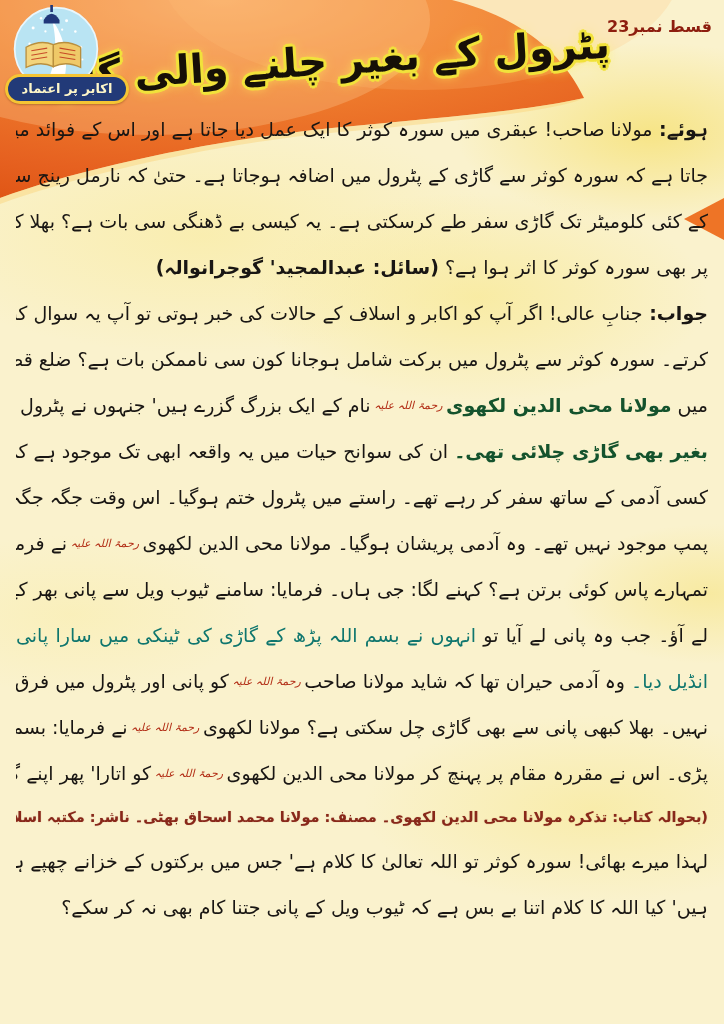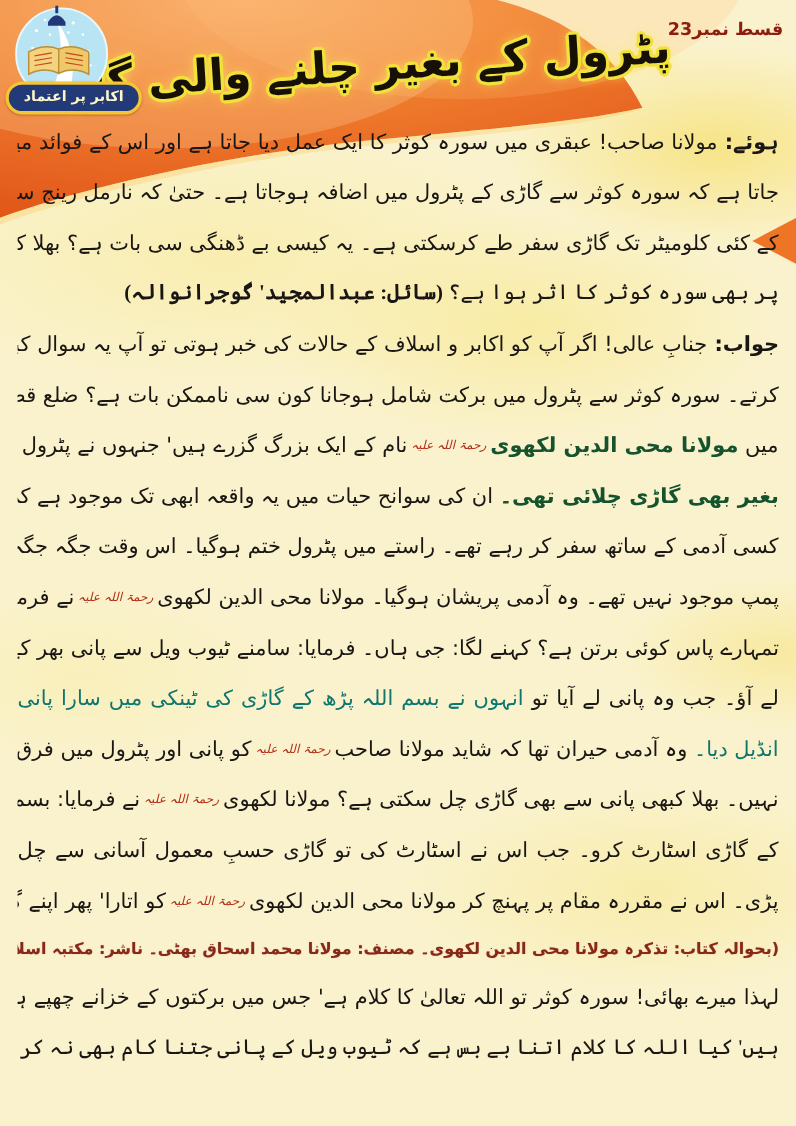--- a/index.html
+++ b/index.html
@@ -57,21 +57,21 @@
   .body-text {
     position:absolute; top:106px; left:16px; right:16px; width:692px;
     z-index:2; color:#191613;
   }
   .line {
     direction:rtl;
     height:46px; line-height:46px; font-size:19px;
     text-align:justify; text-align-last:justify;
     overflow:hidden; white-space:nowrap;
   }
-  .line.right  { text-align:right;  text-align-last:right;font-family:Liberation Serif, serif; }
+  .line.right  { text-align:right;  text-align-last:right; }
   .line.reference {
     height:42px; line-height:42px; font-size:14.5px; font-weight:bold;
     color:#88281a; text-align:center; text-align-last:center;
     text-shadow:0 0 1px rgba(136,40,26,.4);
   }
   .seg-bold    { font-weight:bold; }
   .seg-red     { color:#0f766e; }
   .seg-redbold { color:#14532d; font-weight:bold; }
   .seg-honor   { color:#b33018; font-size:11px; vertical-align:3px;font-style:italic; }
 </style>
@@ -143,18 +143,17 @@
     <div class="line justify"><span class="seg-bold">جواب: </span><span>جنابِ عالی! اگر آپ کو اکابر و اسلاف کے حالات کی خبر ہوتی تو آپ یہ سوال کبھی نہ</span></div>
     <div class="line justify"><span>کرتے۔ سورہ کوثر سے پٹرول میں برکت شامل ہوجانا کون سی ناممکن بات ہے؟ ضلع قصور</span></div>
     <div class="line justify"><span>میں </span><span class="seg-redbold">مولانا محی الدین لکھوی</span><span class="seg-honor"> رحمۃ اللہ علیہ </span><span>نام کے ایک بزرگ گزرے ہیں' جنہوں نے پٹرول کے</span></div>
     <div class="line justify"><span class="seg-redbold">بغیر بھی گاڑی چلائی تھی۔</span><span> ان کی سوانح حیات میں یہ واقعہ ابھی تک موجود ہے کہ ایک دن وہ</span></div>
     <div class="line justify"><span>کسی آدمی کے ساتھ سفر کر رہے تھے۔ راستے میں پٹرول ختم ہوگیا۔ اس وقت جگہ جگہ پٹرول</span></div>
     <div class="line justify"><span>پمپ موجود نہیں تھے۔ وہ آدمی پریشان ہوگیا۔ مولانا محی الدین لکھوی</span><span class="seg-honor"> رحمۃ اللہ علیہ </span><span>نے فرمایا: کیا</span></div>
     <div class="line justify"><span>تمہارے پاس کوئی برتن ہے؟ کہنے لگا: جی ہاں۔ فرمایا: سامنے ٹیوب ویل سے پانی بھر کے</span></div>
     <div class="line justify"><span>لے آؤ۔ جب وہ پانی لے آیا تو </span><span class="seg-red">انہوں نے بسم اللہ پڑھ کے گاڑی کی ٹینکی میں سارا پانی</span></div>
     <div class="line justify"><span class="seg-red">انڈیل دیا۔</span><span> وہ آدمی حیران تھا کہ شاید مولانا صاحب</span><span class="seg-honor"> رحمۃ اللہ علیہ </span><span>کو پانی اور پٹرول میں فرق معلوم</span></div>
     <div class="line justify"><span>نہیں۔ بھلا کبھی پانی سے بھی گاڑی چل سکتی ہے؟ مولانا لکھوی</span><span class="seg-honor"> رحمۃ اللہ علیہ </span><span>نے فرمایا: بسم اللہ پڑھ</span></div>
-    <div class="line justify"><span>کے گاڑی اسٹارٹ کرو۔ جب اس نے اسٹارٹ کی تو گاڑی حسبِ معمول آسانی سے چل</span></div>
     <div class="line justify"><span>پڑی۔ اس نے مقررہ مقام پر پہنچ کر مولانا محی الدین لکھوی</span><span class="seg-honor"> رحمۃ اللہ علیہ </span><span>کو اتارا' پھر اپنے گھر چلا</span></div>
     <div class="line reference"><span>(بحوالہ کتاب: تذکرہ مولانا محی الدین لکھوی۔ مصنف: مولانا محمد اسحاق بھٹی۔ ناشر: مکتبہ اسلامیہ اردو بازار لاہور)</span></div>
     <div class="line justify"><span>لہذا میرے بھائی! سورہ کوثر تو اللہ تعالیٰ کا کلام ہے' جس میں برکتوں کے خزانے چھپے ہوئے</span></div>
     <div class="line right"><span>ہیں' کیا اللہ کا کلام اتنا بے بس ہے کہ ٹیوب ویل کے پانی جتنا کام بھی نہ کر سکے؟</span></div>
   </div>
 
 </body></html>

